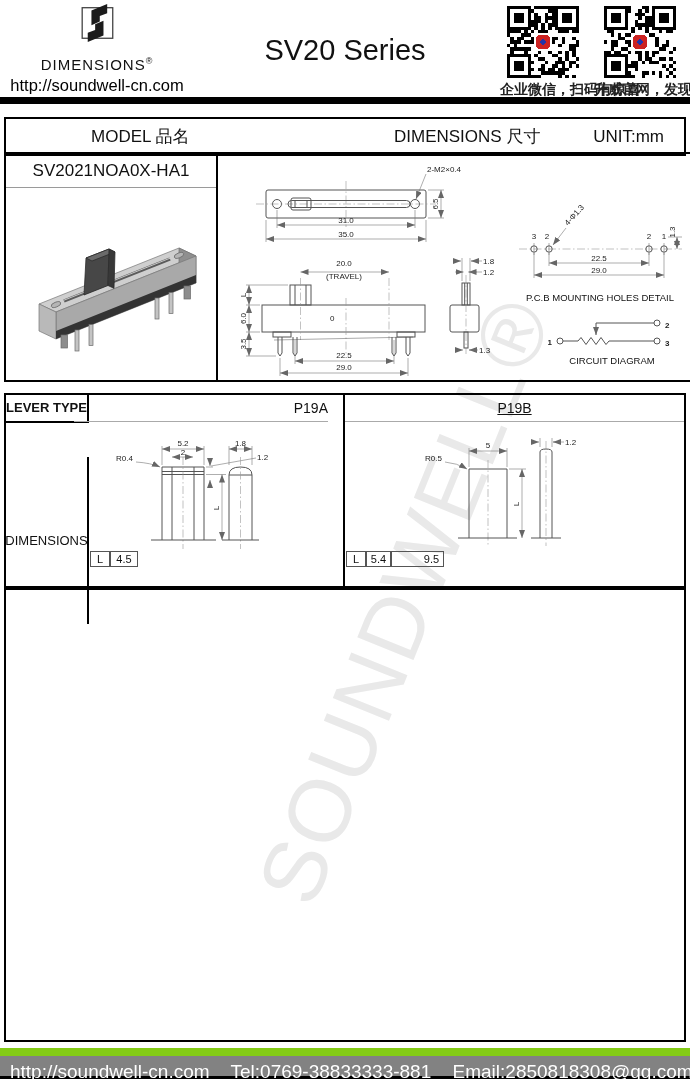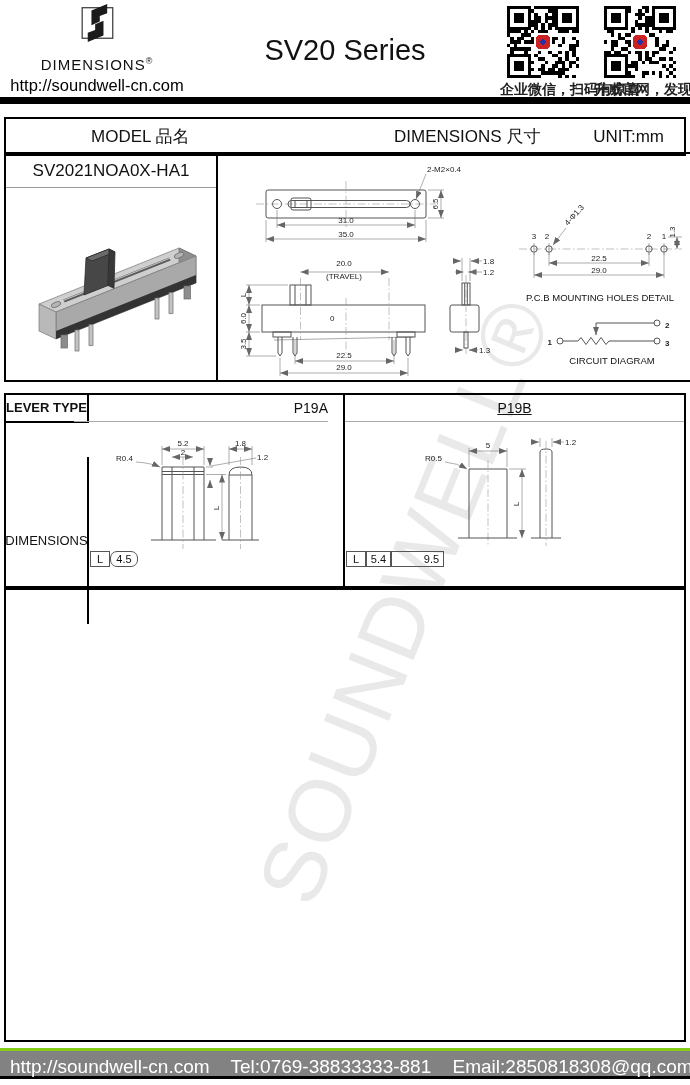--- a/index.html
+++ b/index.html
@@ -41,21 +41,21 @@
   .lt-h{position:absolute;top:0;height:26px;line-height:26px;text-align:center;font-size:14px;
         border-bottom:1px solid #aaa;}
   .lt-row-label{position:absolute;left:0;top:26px;width:81px;height:167px;border-right:2px solid #000;
                 display:flex;align-items:center;justify-content:center;font-size:13px;margin-top:36px;}
   .lt-div{position:absolute;top:0;width:2px;height:193px;background:#000;left:337px;}
   .ltable{position:absolute;display:flex;font-size:11px;}
   .ltable div{border:1px solid #555;height:14px;line-height:14px;text-align:center;background:#fff0;}
   
   .notesbox{left:4px;top:586px;width:678px;height:452px;border:2px solid #000;}
   
-  .footer{left:0;top:1048px;width:690px;height:31px;background:#828282;border-top:3px solid #84cc16;
+  .footer{left:0;top:1048px;width:690px;height:31px;background:#828282;border-top:8px solid #84cc16;
           border-bottom:3px solid #000;color:#fff;font-size:19px;line-height:31px;padding-left:10px;
           box-sizing:border-box;white-space:nowrap;}
   .footer span{margin-right:16px;}
   
   svg.dims text{font-family:"Liberation Sans","DejaVu Sans",sans-serif;fill:#222;font-size:8px;}
   svg.dims .obj{stroke:#555;stroke-width:1;fill:none;}
   svg.dims .cl{stroke:#999;stroke-width:.6;stroke-dasharray:8 2.5 1.5 2.5;fill:none;}
   svg.dims .dl{stroke:#777;stroke-width:.6;fill:none;}
   svg.dims .cap{font-size:9.5px;fill:#111;}
 </style>
@@ -588,21 +588,21 @@
         <line x1="140" y1="53" x2="163" y2="53" class="obj" stroke-width=".7"></line>
         <line x1="151.5" y1="35" x2="151.5" y2="127" class="cl"></line>
         <line x1="133" y1="118" x2="170" y2="118" class="obj" stroke-width=".8"></line>
         <line x1="140" y1="43" x2="140" y2="24" class="dl"></line>
         <line x1="163" y1="43" x2="163" y2="24" class="dl"></line>
         <line x1="140" y1="27" x2="163" y2="27" class="dl" marker-start="url(#ah)" marker-end="url(#ah)"></line>
         <text x="151.5" y="24" text-anchor="middle">1.8</text>
       </svg>
       <div class="ltable" style="left:1px;top:156px;left:84px;">
         <div style="width:18px;">L</div>
-        <div style="width:26px;border-radius:7px;">4.5</div>
+        <div style="width:26px;">4.5</div>
       </div>
 
       <svg class="abs dims" style="left:339px;top:27px;" width="339" height="142" viewBox="0 0 339 142">
         <line x1="124" y1="47" x2="124" y2="116" class="obj"></line>
         <line x1="162" y1="47" x2="162" y2="116" class="obj"></line>
         <line x1="124" y1="47" x2="162" y2="47" class="obj"></line>
         <line x1="143" y1="38" x2="143" y2="124" class="cl"></line>
         <line x1="113" y1="116" x2="172" y2="116" class="obj" stroke-width=".8"></line>
         <line x1="124" y1="45" x2="124" y2="26" class="dl"></line>
         <line x1="162" y1="45" x2="162" y2="26" class="dl"></line>

